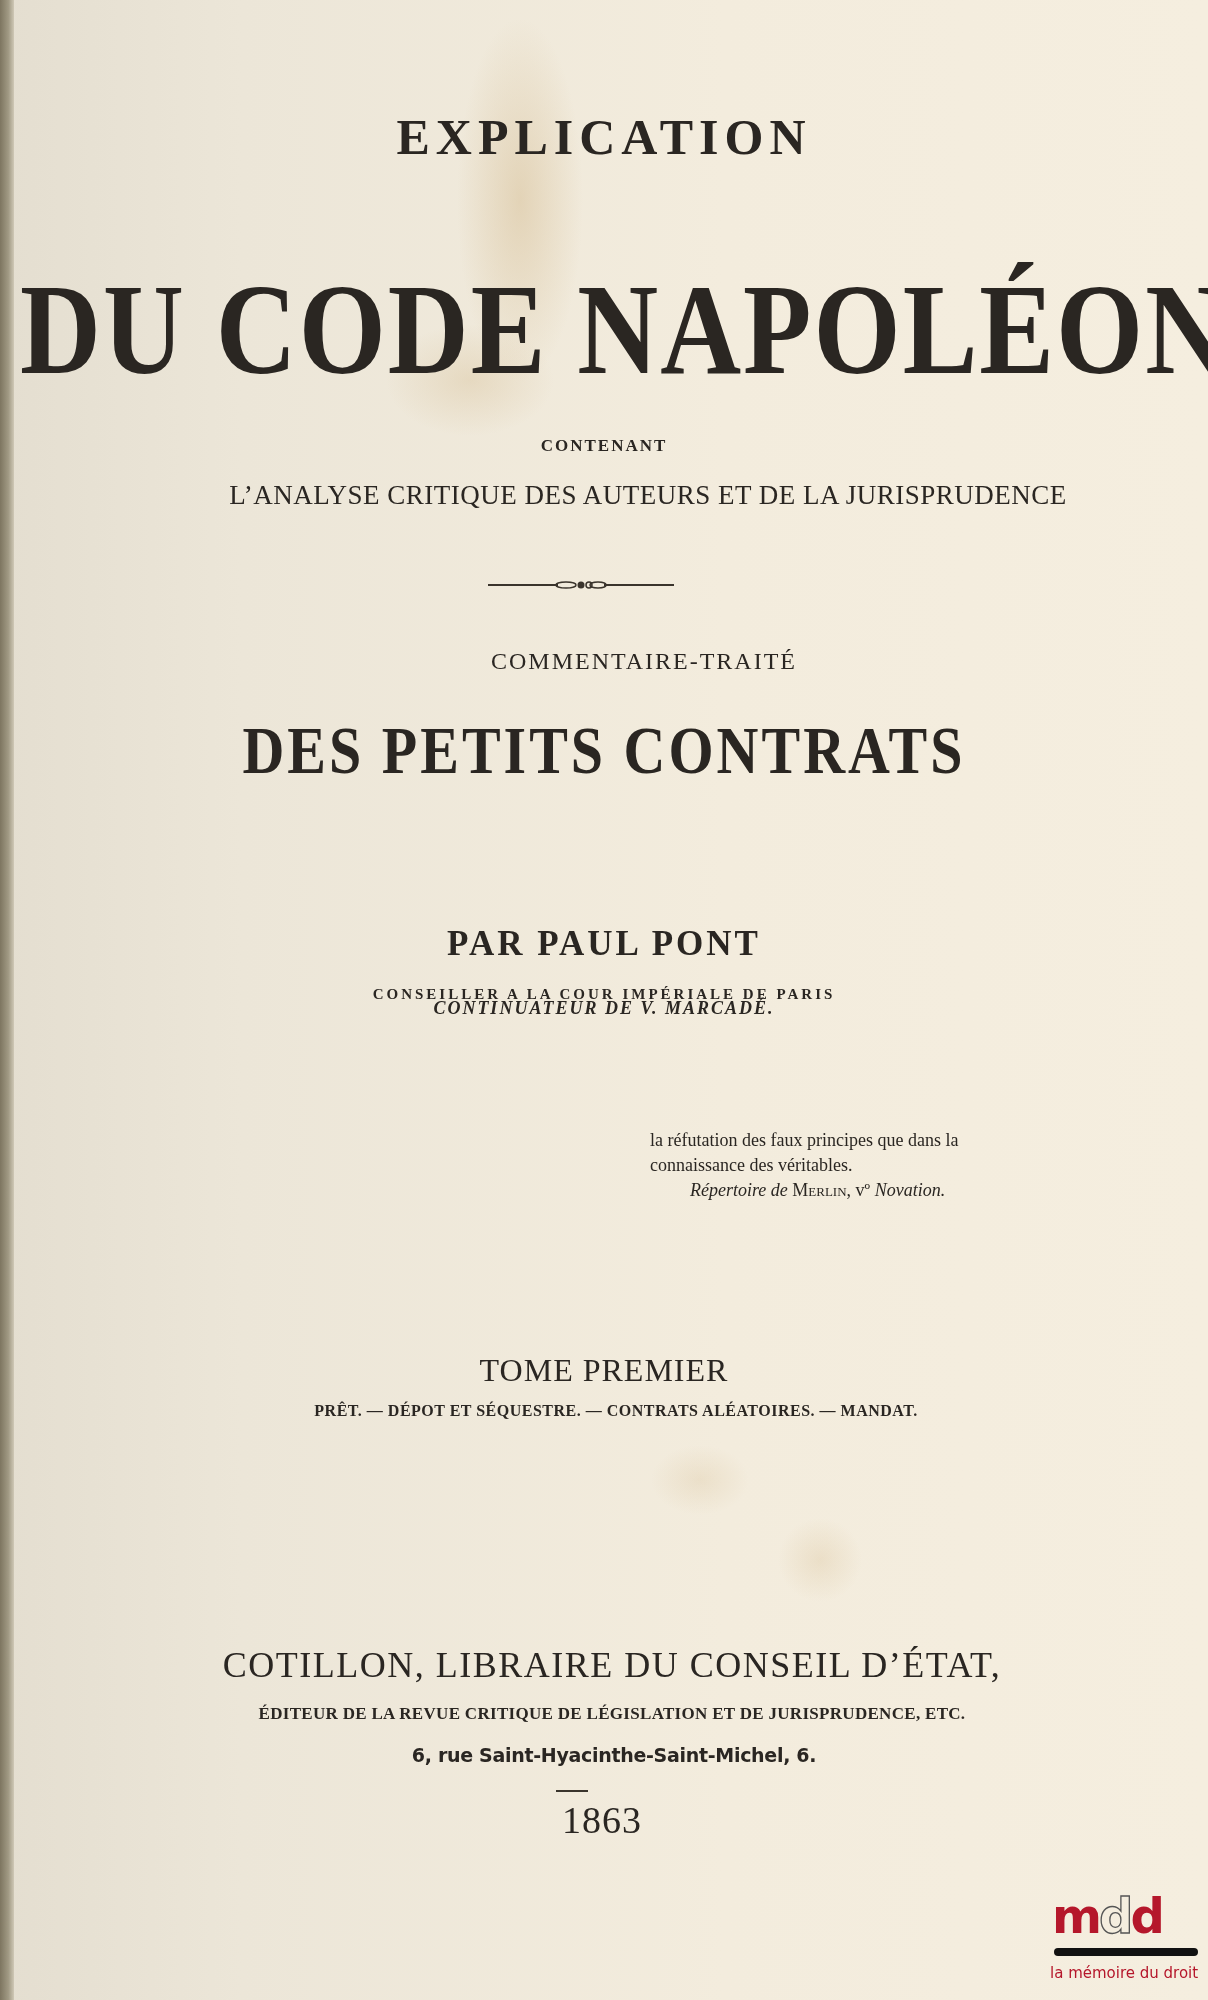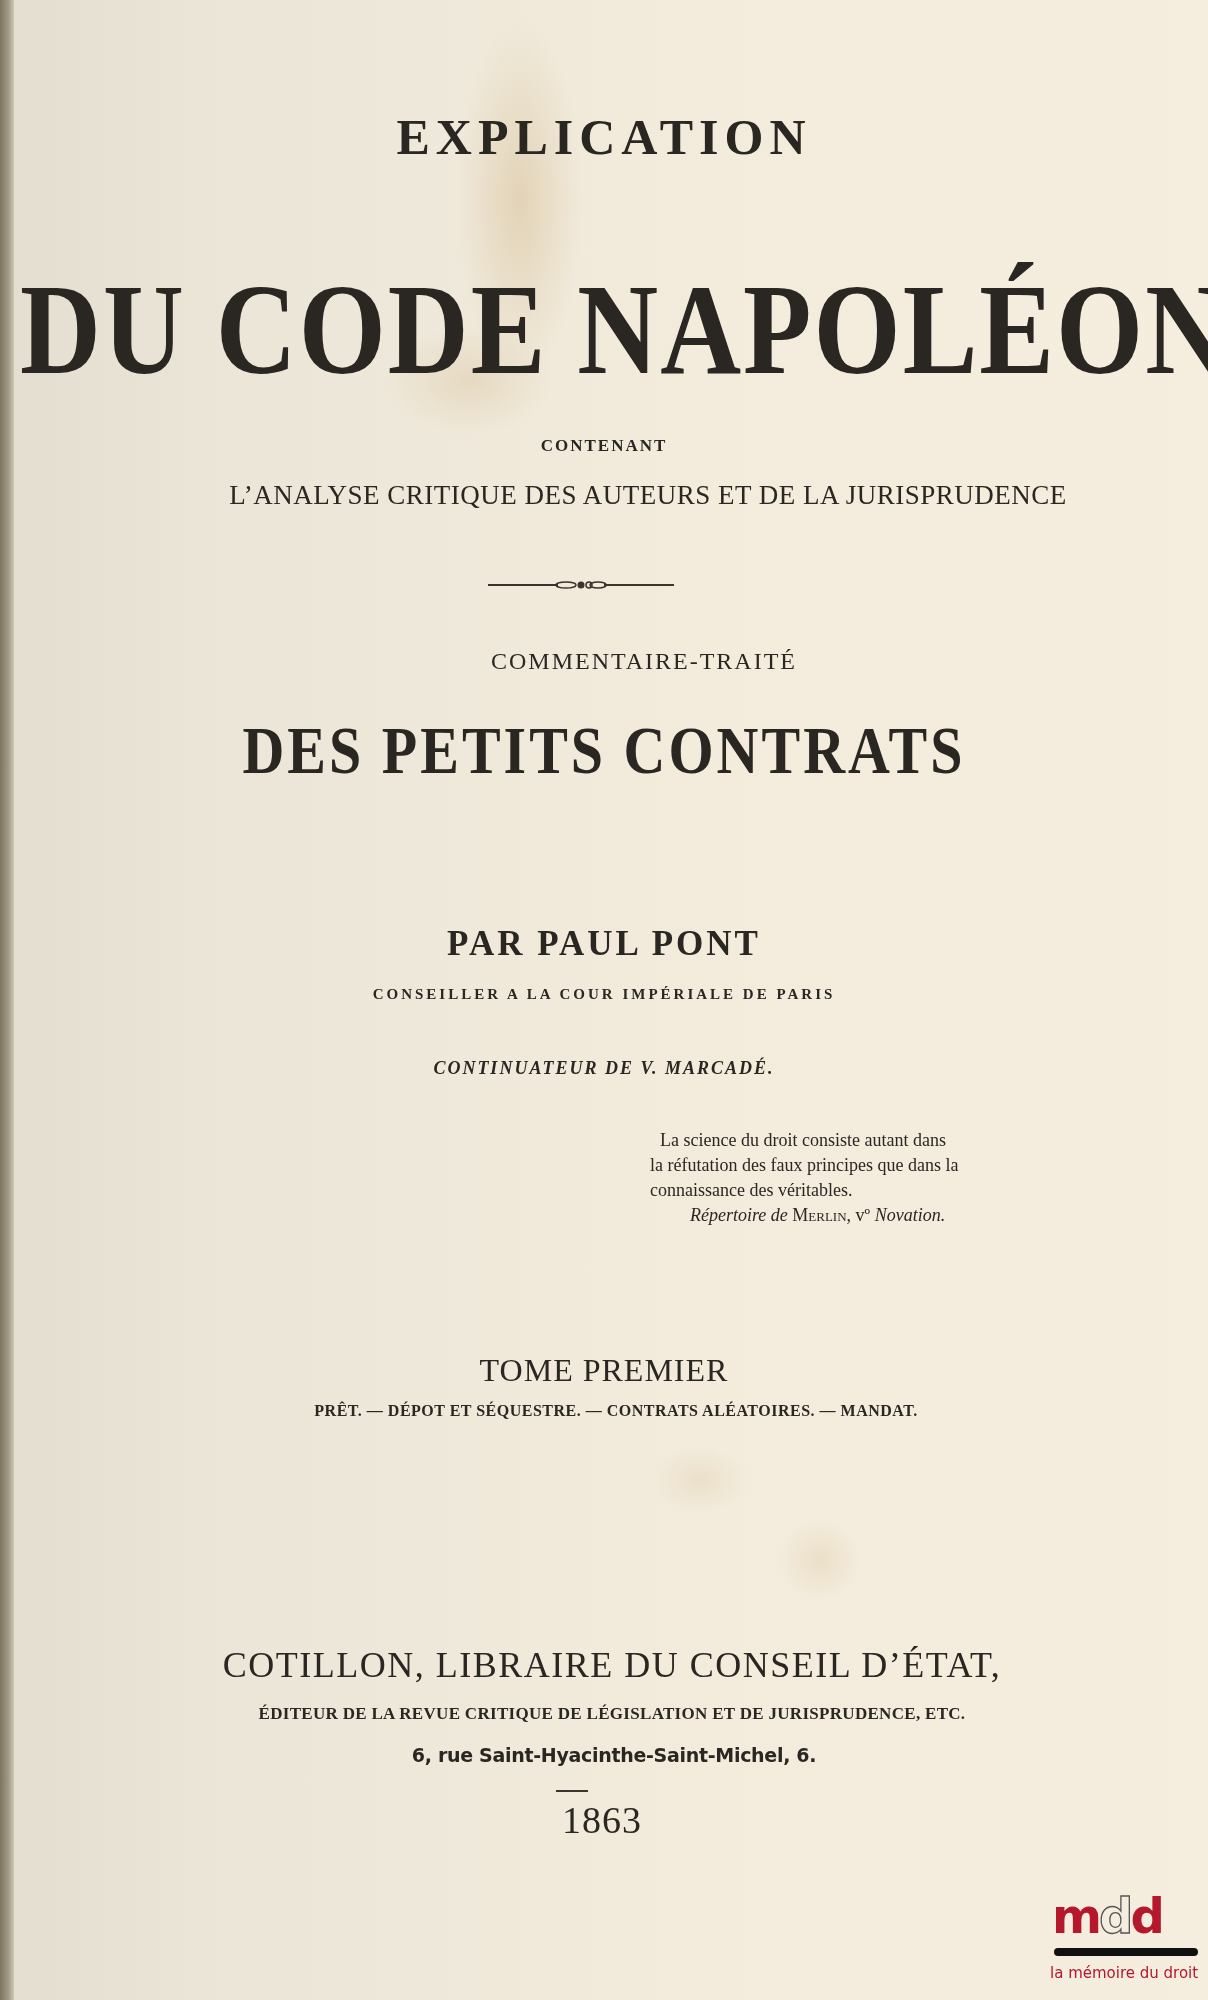--- a/index.html
+++ b/index.html
@@ -27,21 +27,21 @@
   .t2 { top: 208px; font-size: 15px; font-weight: bold; letter-spacing: 1.5px; }
   .t3 { top: 256px; font-size: 112px; font-weight: bold; letter-spacing: 2px; transform: scaleY(1.15); transform-origin: top center; left: 20px; }
   .t4 { top: 436px; font-size: 17px; font-weight: bold; letter-spacing: 2px; }
   .t5 { top: 480px; font-size: 27px; letter-spacing: 0.5px; padding-left: 44px; }
   .ornament { position: absolute; top: 580px; left: 488px; width: 186px; height: 10px; }
   .t6 { top: 648px; font-size: 24px; letter-spacing: 2px; padding-left: 40px; }
   .t7 { top: 712px; font-size: 58px; font-weight: bold; letter-spacing: 3px; transform: scaleY(1.15); transform-origin: top center; }
   .t8 { top: 818px; font-size: 28px; letter-spacing: 1px; }
   .t9 { top: 924px; font-size: 35px; font-weight: bold; letter-spacing: 3px; }
   .t10 { top: 986px; font-size: 15px; font-weight: bold; letter-spacing: 3px; }
-  .t11 { top: 1058px; font-size: 18px; font-weight: bold; font-style: italic; letter-spacing: 2px; }
+  .t11 { top: 998px; font-size: 18px; font-weight: bold; font-style: italic; letter-spacing: 2px; }
   .epigraph {
     position: absolute; left: 650px; top: 1128px; width: 440px;
     font-size: 18px; line-height: 25px; color: #2a2622;
   }
   .epigraph .line1 { padding-left: 10px; }
   .epigraph .src { padding-left: 40px; font-style: italic; }
   .epigraph .sc { font-style: normal; font-variant: small-caps; }
   .t12 { top: 1352px; font-size: 32px; letter-spacing: 1px; }
   .t13 { top: 1402px; font-size: 16px; font-weight: bold; letter-spacing: 0.5px; left: 12px; }
   .t14 { top: 1586px; font-size: 38px; letter-spacing: 1px; }
@@ -76,21 +76,20 @@
     <ellipse cx="110" cy="5" rx="8" ry="3" fill="none" stroke="#3a342c" stroke-width="1.5"></ellipse>
   </svg>
 
   <div class="center t6">COMMENTAIRE-TRAITÉ</div>
   <div class="center t7">DES PETITS CONTRATS</div>
   <div class="center t9">PAR PAUL PONT</div>
   <div class="center t10">CONSEILLER A LA COUR IMPÉRIALE DE PARIS</div>
   <div class="center t11">CONTINUATEUR DE V. MARCADÉ.</div>
 
   <div class="epigraph">
-    <div class="line1">La science du droit consiste autant dans</div>
     <div>la réfutation des faux principes que dans la</div>
     <div>connaissance des véritables.</div>
     <div class="src"><span>Répertoire de </span><span class="sc">Merlin</span><span style="font-style:normal">, </span><span style="font-style:normal">vº </span><span>Novation.</span></div>
   </div>
 
   <div class="center t12">TOME PREMIER</div>
   <div class="center t13">PRÊT. — DÉPOT ET SÉQUESTRE. — CONTRATS ALÉATOIRES. — MANDAT.</div>
 
   <div class="center t15">COTILLON, LIBRAIRE DU CONSEIL D’ÉTAT,</div>
   <div class="center t16">ÉDITEUR DE LA REVUE CRITIQUE DE LÉGISLATION ET DE JURISPRUDENCE, ETC.</div>

